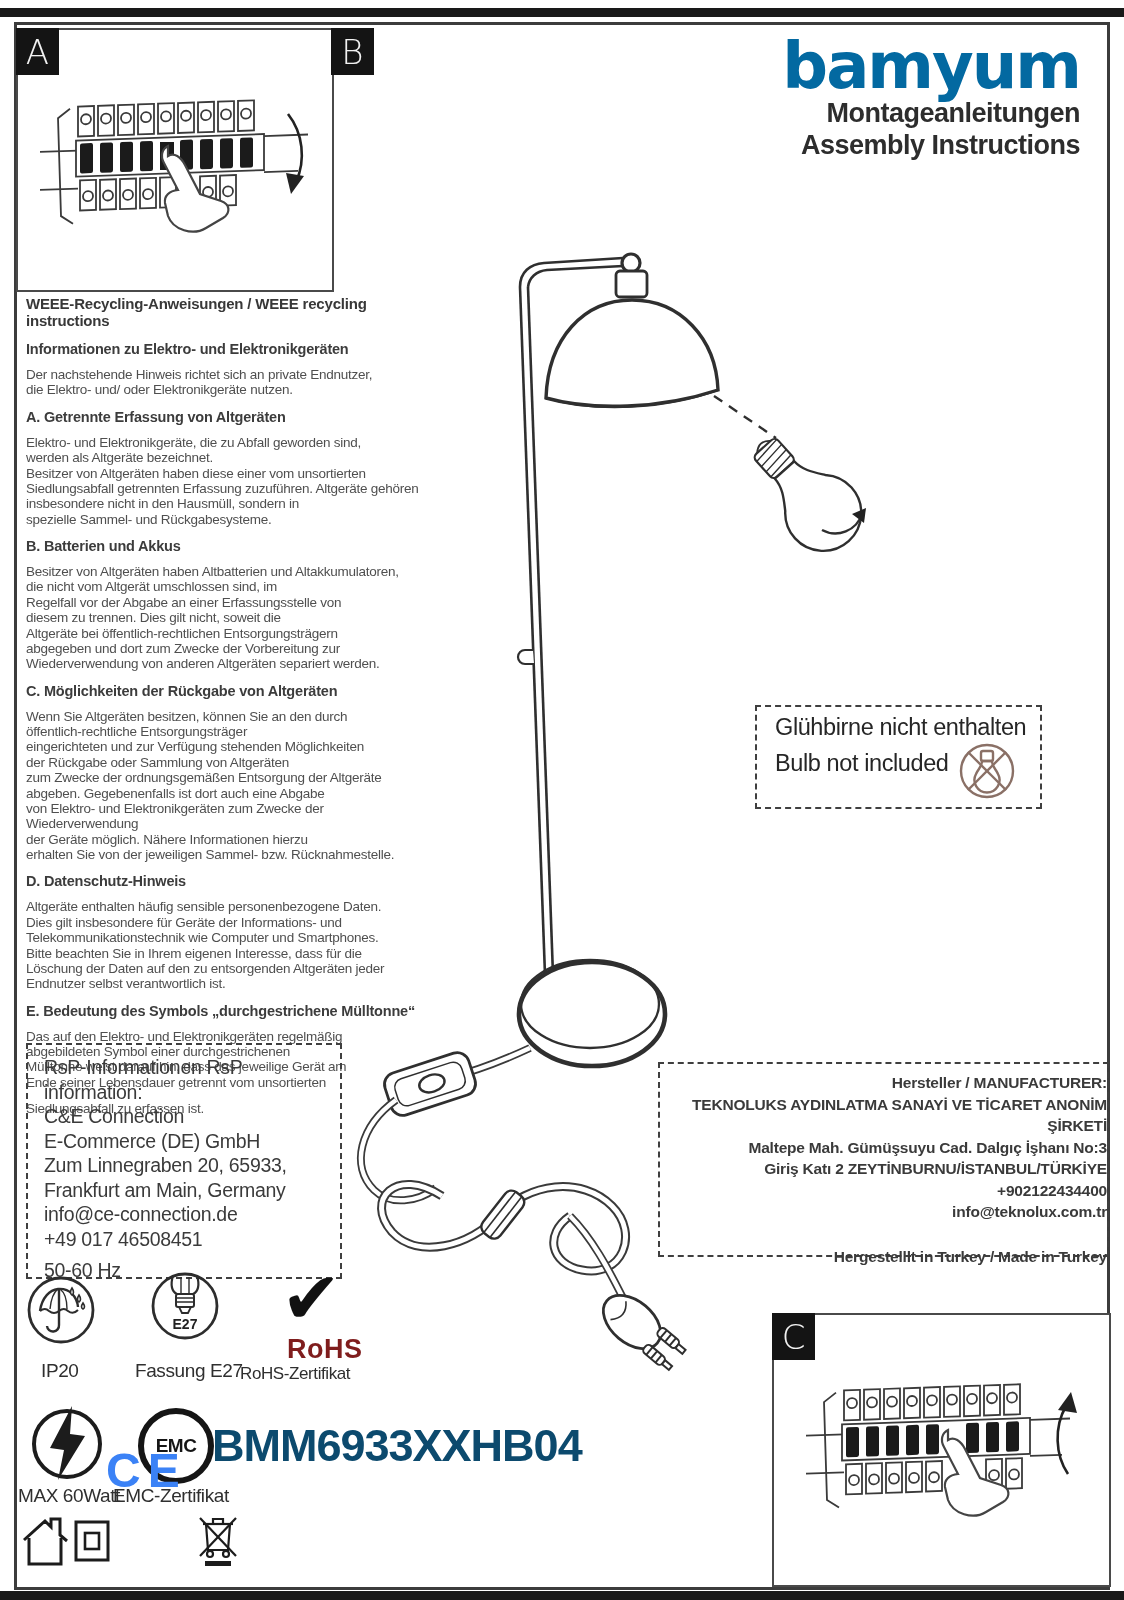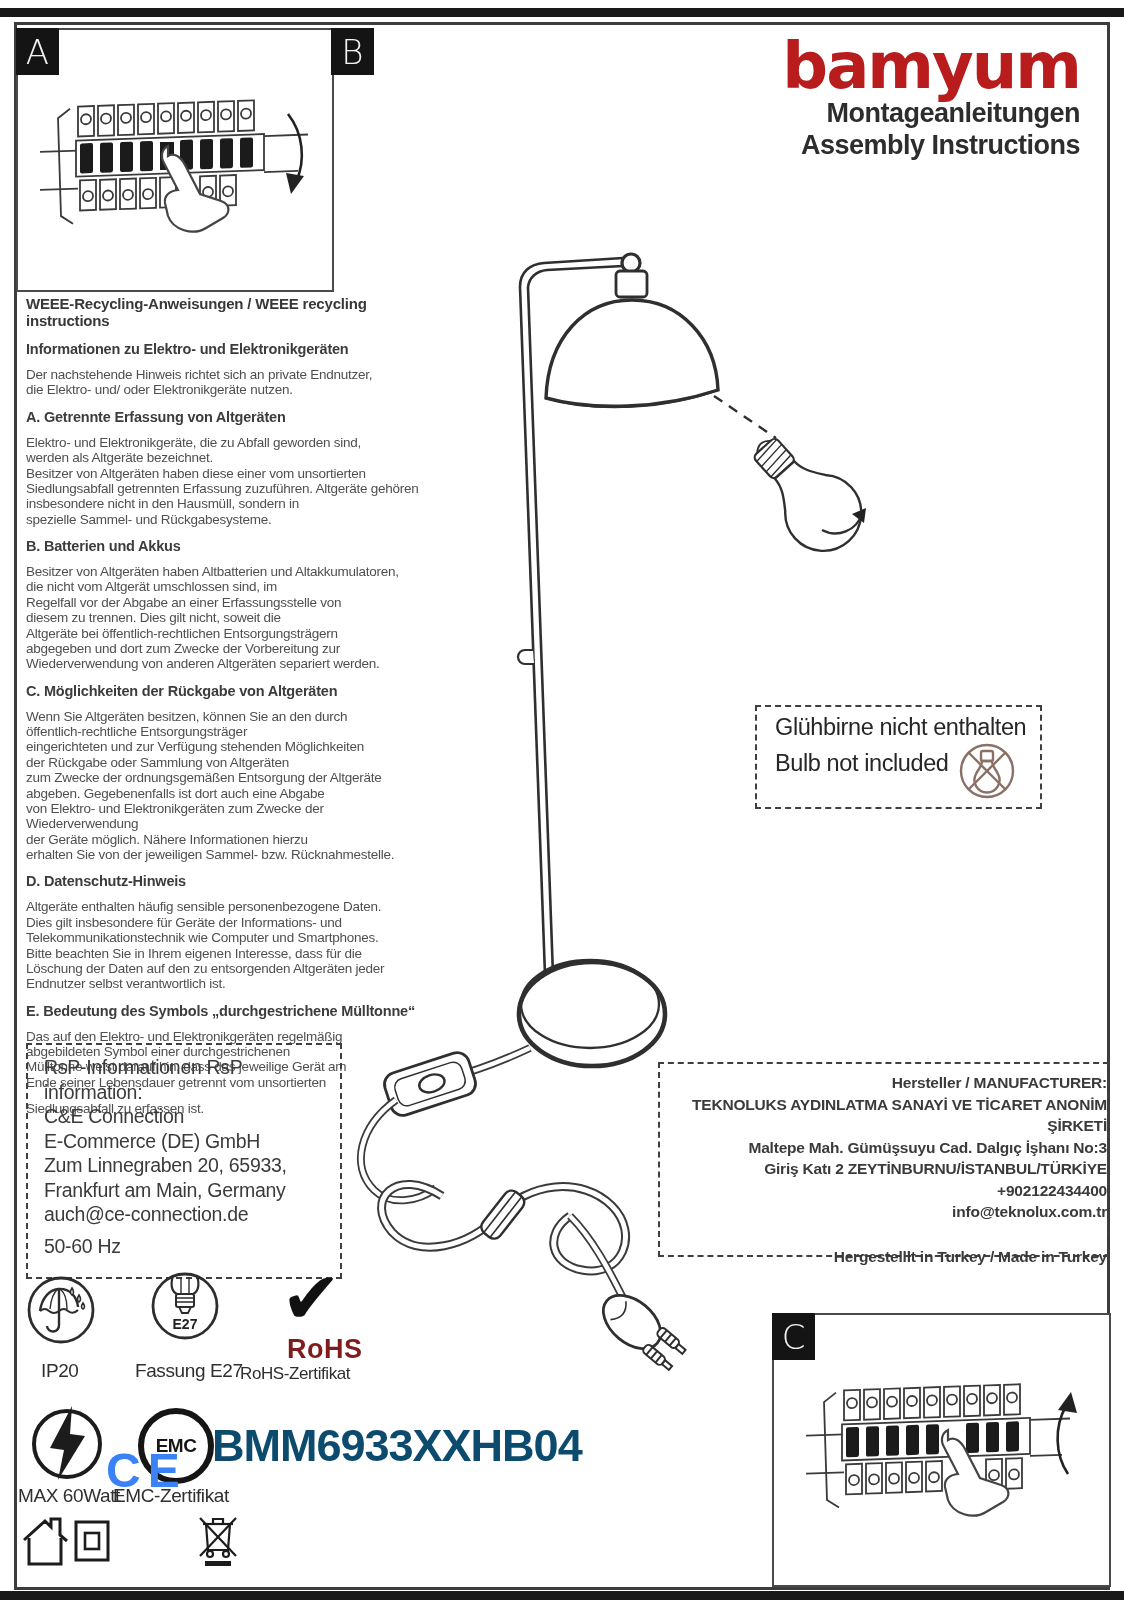--- a/index.html
+++ b/index.html
@@ -11,21 +11,21 @@
   
   #frame{left:14px;top:22px;width:1090px;height:1562px;border:3px solid #3c3c3c;background:#fff;}
   
   .sq-label{width:43px;height:47px;background:#141414;color:#f2f2f2;display:flex;
             align-items:center;justify-content:center;font-size:34px;font-weight:300;
             font-family:"DejaVu Sans", sans-serif;z-index:6;}
   
   .panel{border:2.5px solid #4a4a4a;background:#fff;z-index:4;}
   
   #brand{right:44px;top:34px;text-align:right;z-index:5;}
-  #brand .logo{font-size:64px;font-weight:bold;color:#b91c1c;letter-spacing:-2px;line-height:1.0;
+  #brand .logo{font-size:64px;font-weight:bold;color:#0369a1;letter-spacing:-2px;line-height:1.0;
                font-family:"DejaVu Sans", sans-serif;}
   #brand .sub{font-size:27px;font-weight:bold;color:#2d2d2d;letter-spacing:-0.5px;line-height:1.18;}
   
   #weee{left:26px;top:295px;width:412px;z-index:3;}
   #weee .title{font-size:15px;font-weight:bold;color:#383838;margin-bottom:12px;letter-spacing:-0.2px;}
   #weee h4{font-size:14.5px;font-weight:bold;color:#3c3c3c;margin:11px 0 10px 0;letter-spacing:-0.2px;}
   #weee p{font-size:13.5px;color:#4f4f4f;line-height:1.14;margin:0 0 11px 0;white-space:pre-line;
           letter-spacing:-0.25px;}
   
   .dashed{border:2.5px dashed #3f3f3f;background:transparent;z-index:5;}
@@ -266,21 +266,22 @@
     </svg>
   </div>
 
   <div class="abs dashed" id="rsp">
     <div class="inner">
       <div>RsP-Informationen RsP information:</div>
       <div>C&amp;E Connection</div>
       <div>E-Commerce (DE) GmbH</div>
       <div>Zum Linnegraben 20, 65933,</div>
       <div>Frankfurt am Main, Germany</div>
-      <div>auch@ce-connection.de</div>
+      <div>info@ce-connection.de</div>
+      <div>+49 017 46508451</div>
       <div class="freq">50-60 Hz</div>
     </div>
   </div>
 
   <div class="abs dashed" id="mfr">
     <div class="inner">
       <div>Hersteller / MANUFACTURER:</div>
       <div>TEKNOLUKS AYDINLATMA SANAYİ VE TİCARET ANONİM ŞİRKETİ</div>
       <div>Maltepe Mah. Gümüşsuyu Cad. Dalgıç İşhanı No:3</div>
       <div>Giriş Katı 2 ZEYTİNBURNU/İSTANBUL/TÜRKİYE</div>

